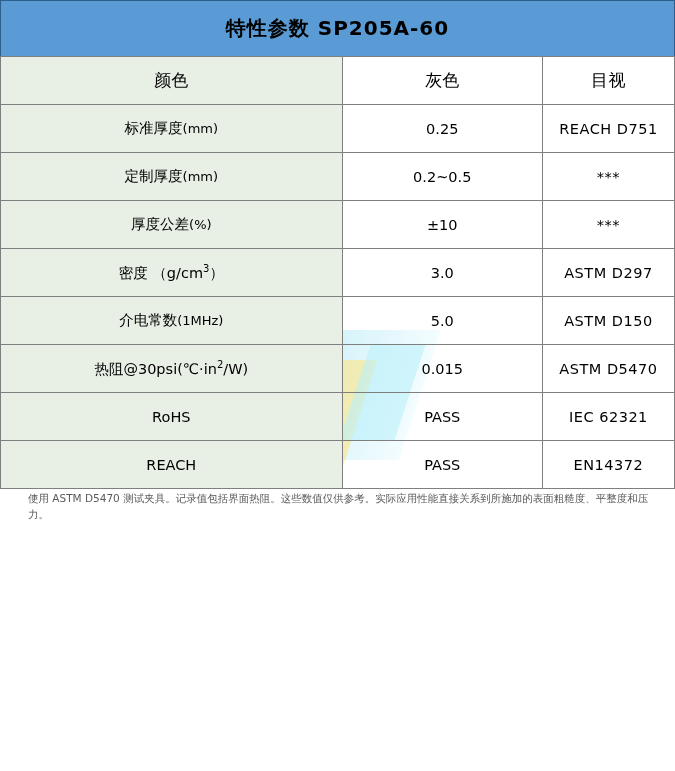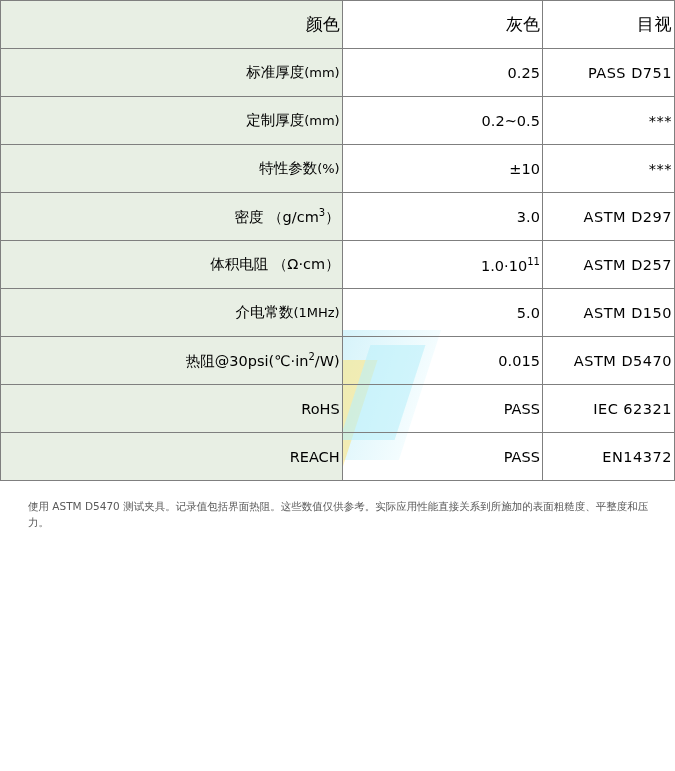--- a/index.html
+++ b/index.html
@@ -87,85 +87,80 @@
     background: transparent;
   }
   td.c-method {
     width: 128px;
     background: transparent;
     letter-spacing: 0.5px;
   }
   tr.row-head td {
     height: 48px;
     font-size: 17px;
-    text-align: right;
   }
   tr.row-head td.c-param { font-size: 17px; }
-  tr.r td { height: 48px; text-align: right; }
+  tr.r td { height: 48px; }
   .sup { font-size: 10px; vertical-align: super; }
   .small-unit { font-size: 13px; }
   .footer {
     position: relative;
     z-index: 2;
-    margin-top: 16px;
+    margin-top: 0;
     padding: 2px 8px 0 28px;
     font-size: 10.5px;
     color: #595959;
     line-height: 1.5;
   }
 </style>
 </head>
 <body>
 
 <div class="sheet">
 
   <div class="watermark wm1"></div>
   <div class="watermark wm2"></div>
   <div class="watermark wm3"></div>
 
+  <div class="title-bar">特性参数   SP205A-60</div>
 
   <table class="spec">
     <tbody>
       <tr class="row-head">
         <td class="c-param">颜色</td>
         <td class="c-value">灰色</td>
         <td class="c-method">目视</td>
       </tr>
 
       <tr class="r">
         <td class="c-param"><span>标准厚度</span><span class="small-unit">(mm)</span></td>
         <td class="c-value">0.25</td>
-        <td class="c-method">PASS D751</td>
+        <td class="c-method">REACH D751</td>
       </tr>
 
       <tr class="r">
         <td class="c-param"><span>定制厚度</span><span class="small-unit">(mm)</span></td>
         <td class="c-value">0.2~0.5</td>
         <td class="c-method">***</td>
       </tr>
 
       <tr class="r">
-        <td class="c-param"><span>特性参数</span><span class="small-unit">(%)</span></td>
+        <td class="c-param"><span>厚度公差</span><span class="small-unit">(%)</span></td>
         <td class="c-value">±10</td>
         <td class="c-method">***</td>
       </tr>
 
       <tr class="r">
         <td class="c-param"><span>密度 （g/cm</span><span class="sup">3</span><span>）</span></td>
         <td class="c-value">3.0</td>
         <td class="c-method">ASTM D297</td>
       </tr>
 
 
 
-      <tr class="r">
-        <td class="c-param">体积电阻 （Ω·cm）</td>
-        <td class="c-value"><span>1.0·10</span><span class="sup">11</span></td>
-        <td class="c-method">ASTM D257</td>
-      </tr>
 
 
       <tr class="r">
         <td class="c-param"><span>介电常数</span><span class="small-unit">(1MHz)</span></td>
         <td class="c-value">5.0</td>
         <td class="c-method">ASTM D150</td>
       </tr>
 
       <tr class="r">
         <td class="c-param"><span>热阻@30psi(℃·in</span><span class="sup">2</span><span>/W)</span></td>

